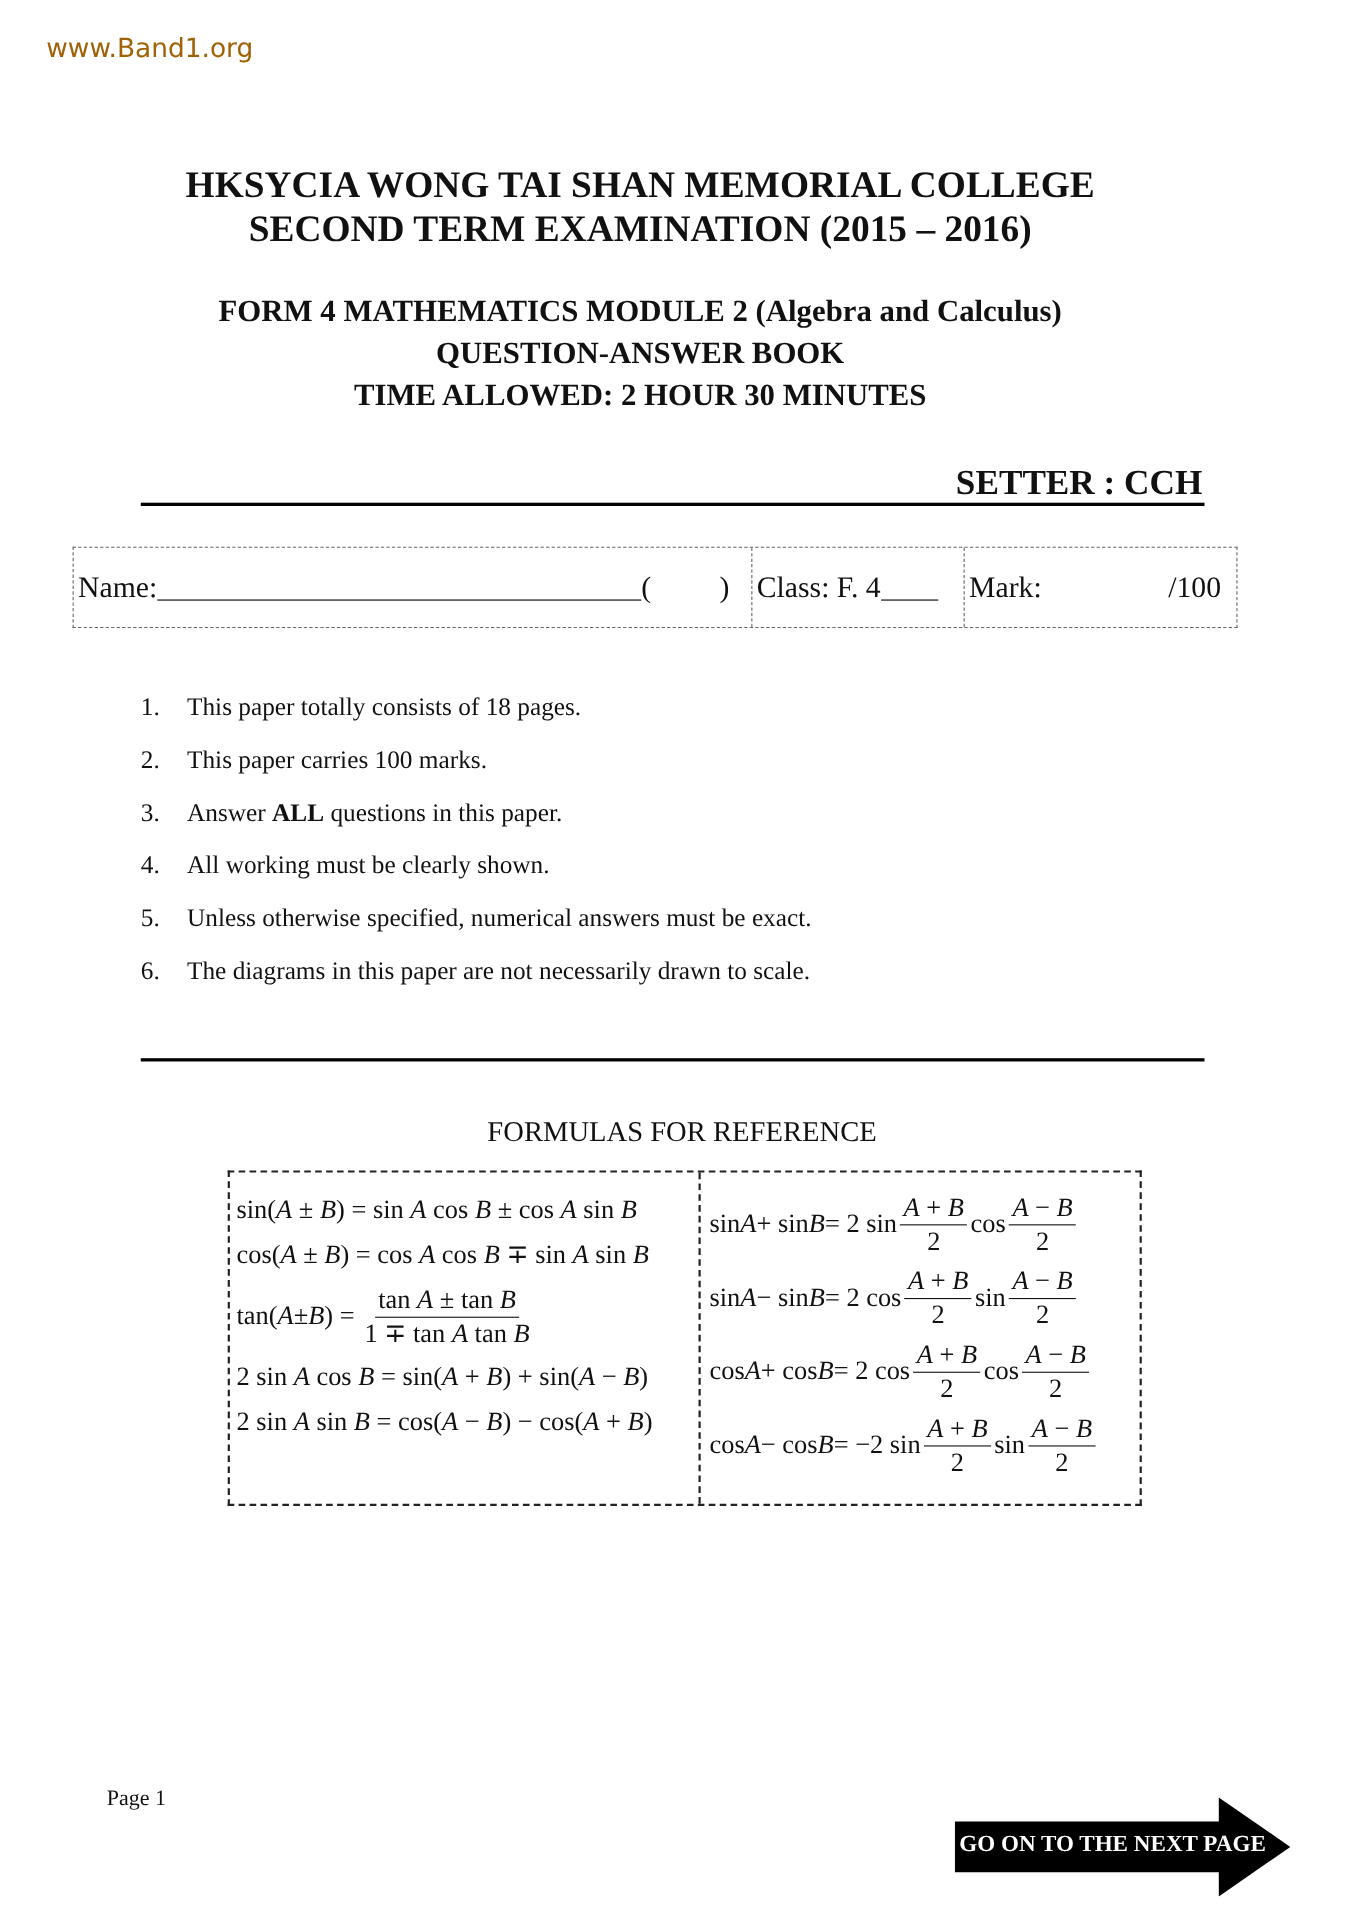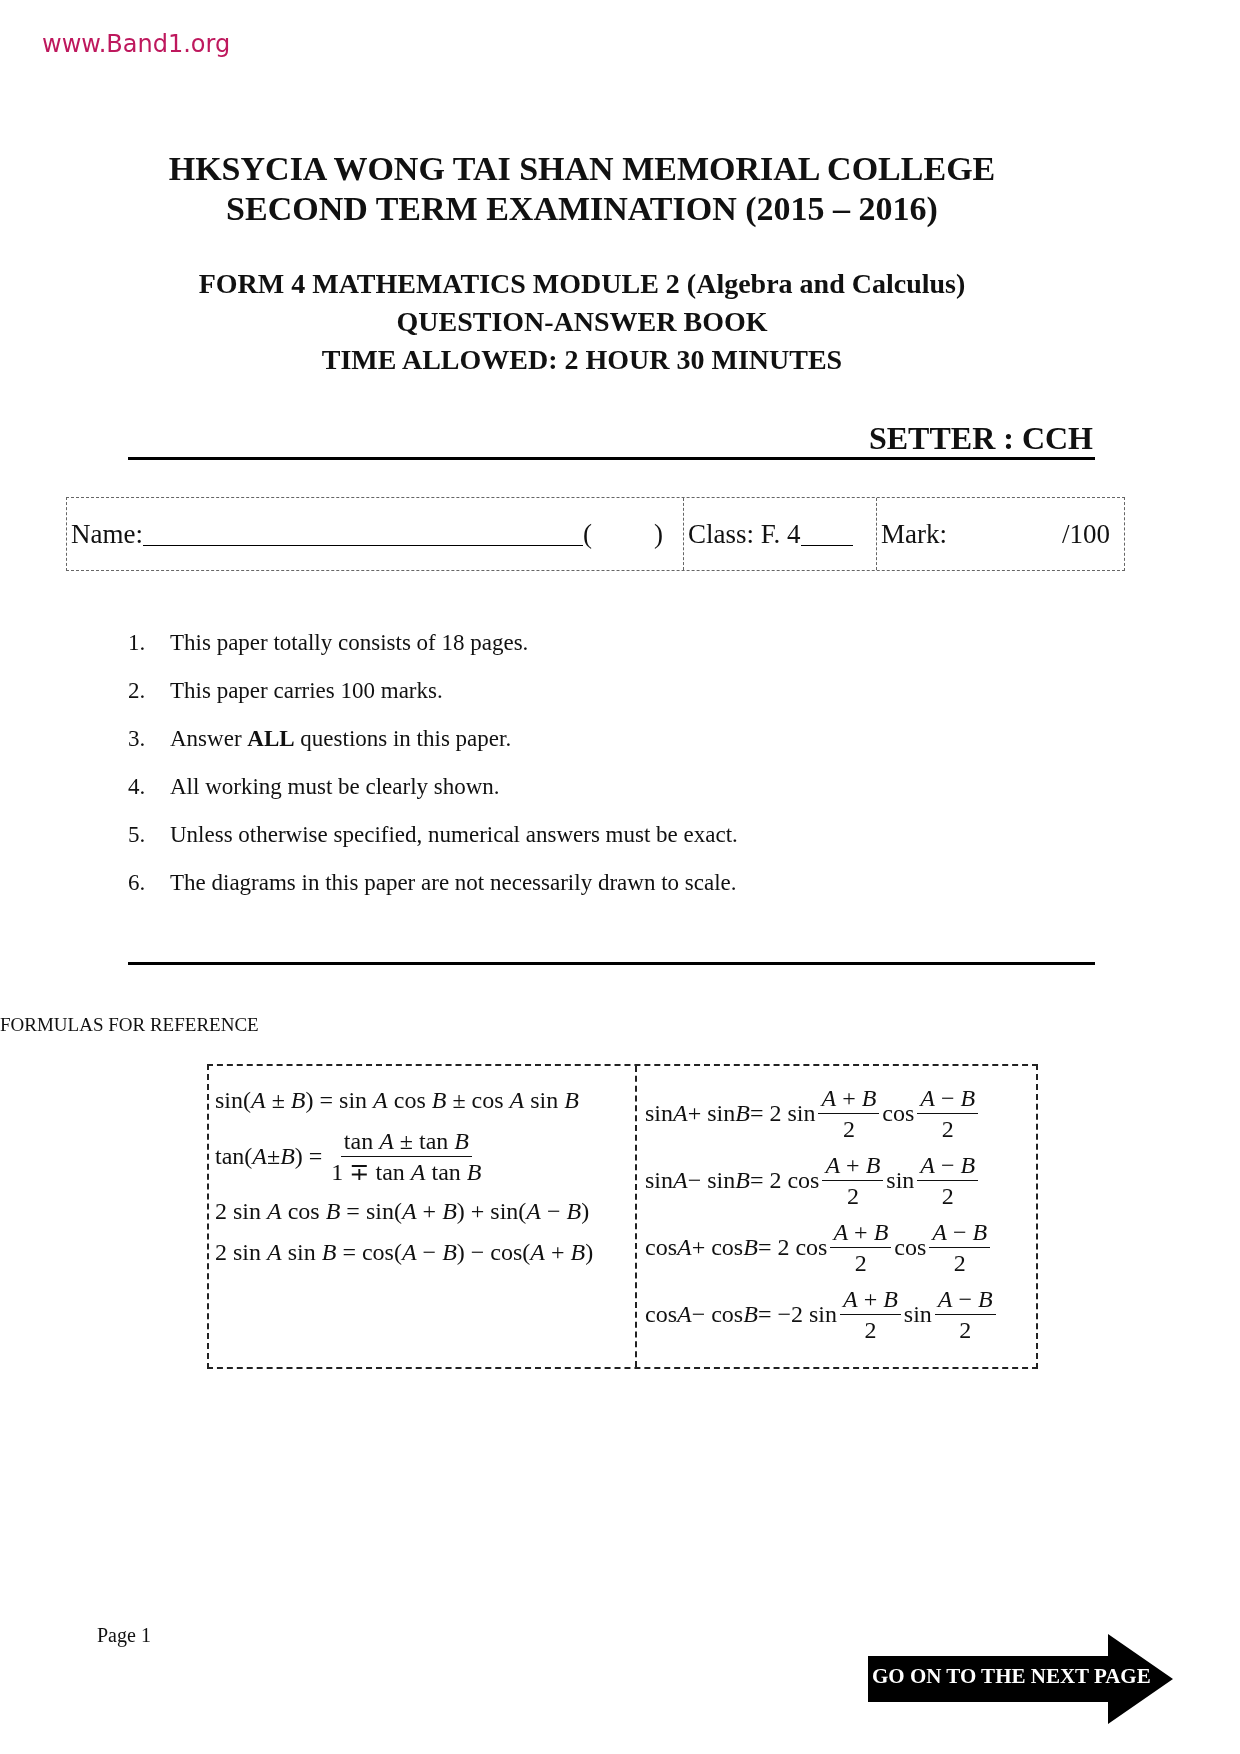--- a/index.html
+++ b/index.html
@@ -1,34 +1,34 @@
 <!DOCTYPE html>
 <html><head>
 <meta charset="utf-8">
 <style>
   html, body { margin:0; padding:0; background:#fff; }
   body { width:1240px; height:1754px; position:relative; overflow:hidden; color:#111;
          font-family:"Liberation Serif", serif; }
   .abs { position:absolute; }
-  .watermark { left:42px; top:30px; font-family:"DejaVu Sans", sans-serif; font-size:24px; color:#be185d; }
+  .watermark { left:42px; top:30px; font-family:"DejaVu Sans", sans-serif; font-size:24px; color:#a16207; }
   .center { left:0; width:1164px; text-align:center; font-weight:bold; }
   .t1 { font-size:34px; letter-spacing:0px; }
   .t2 { font-size:28px; }
   .setter { right:147px; top:420px; font-size:32px; font-weight:bold; }
   .rule { left:128px; width:967px; height:3px; background:#000; }
   .infobox { left:66px; top:497px; width:1059px; height:74px; border:1px dashed #666;
              display:flex; font-size:27px; box-sizing:border-box; }
   .infobox .cell { display:flex; align-items:center; padding:0 4px; box-sizing:border-box; }
   .infobox .c1 { width:617px; border-right:1px dashed #666; }
   .infobox .c2 { width:193px; border-right:1px dashed #666; }
   .infobox .c3 { flex:1; justify-content:space-between; padding-right:14px; }
   .uline { display:inline-block; border-bottom:1.5px solid #000; height:22px; }
   .instr { left:128px; font-size:23px; }
   .instr .num { display:inline-block; width:42px; }
-  .ftitle { left:0; width:1240px; text-align:left; top:1014px; font-size:19px; }
+  .ftitle { left:0; width:1240px; text-align:center; top:1014px; font-size:26px; }
   .fbox { left:207px; top:1064px; width:831px; height:305px; border:2px dashed #222; box-sizing:border-box; display:flex; }
   .fcol { box-sizing:border-box; font-size:24px; }
   .fcol.l { width:428px; border-right:2px dashed #222; padding:14px 0 0 6px; }
   .fcol.r { flex:1; padding:14px 0 0 8px; }
   .fl { height:41px; line-height:41px; white-space:nowrap; }
   .fl.tall { height:70px; display:flex; align-items:center; }
   .frac { display:inline-flex; flex-direction:column; align-items:center; vertical-align:middle; margin:0 3px; line-height:30px; }
   .frac .n { border-bottom:1.5px solid #111; padding:0 3px; }
   .fr { height:67px; display:flex; align-items:center; white-space:nowrap; }
   i { font-style:italic; }
@@ -87,20 +87,21 @@
   <span class="num">6.</span><span>The diagrams in this paper are not necessarily drawn to scale.</span>
 </div>
 
 <div class="abs rule" style="top:962px"></div>
 
 <div class="abs ftitle">FORMULAS FOR REFERENCE</div>
 
 <div class="abs fbox">
   <div class="fcol l">
     <div class="fl">sin(<i>A</i> ± <i>B</i>) = sin <i>A</i> cos <i>B</i> ± cos <i>A</i> sin <i>B</i></div>
+    <div class="fl">cos(<i>A</i> ± <i>B</i>) = cos <i>A</i> cos <i>B</i> ∓ sin <i>A</i> sin <i>B</i></div>
     <div class="fl tall">tan(<i>A</i> ± <i>B</i>) =&nbsp;<span class="frac">
           <span class="n">tan <i>A</i> ± tan <i>B</i></span>
           <span>1 ∓ tan <i>A</i> tan <i>B</i></span>
         </span></div>
     <div class="fl">2 sin <i>A</i> cos <i>B</i> = sin(<i>A</i> + <i>B</i>) + sin(<i>A</i> − <i>B</i>)</div>
     <div class="fl">2 sin <i>A</i> sin <i>B</i> = cos(<i>A</i> − <i>B</i>) − cos(<i>A</i> + <i>B</i>)</div>
   </div>
   <div class="fcol r">
     <div class="fr">sin <i>A</i> + sin <i>B</i> = 2 sin<span class="frac">
           <span class="n"><i>A</i> + <i>B</i></span>

